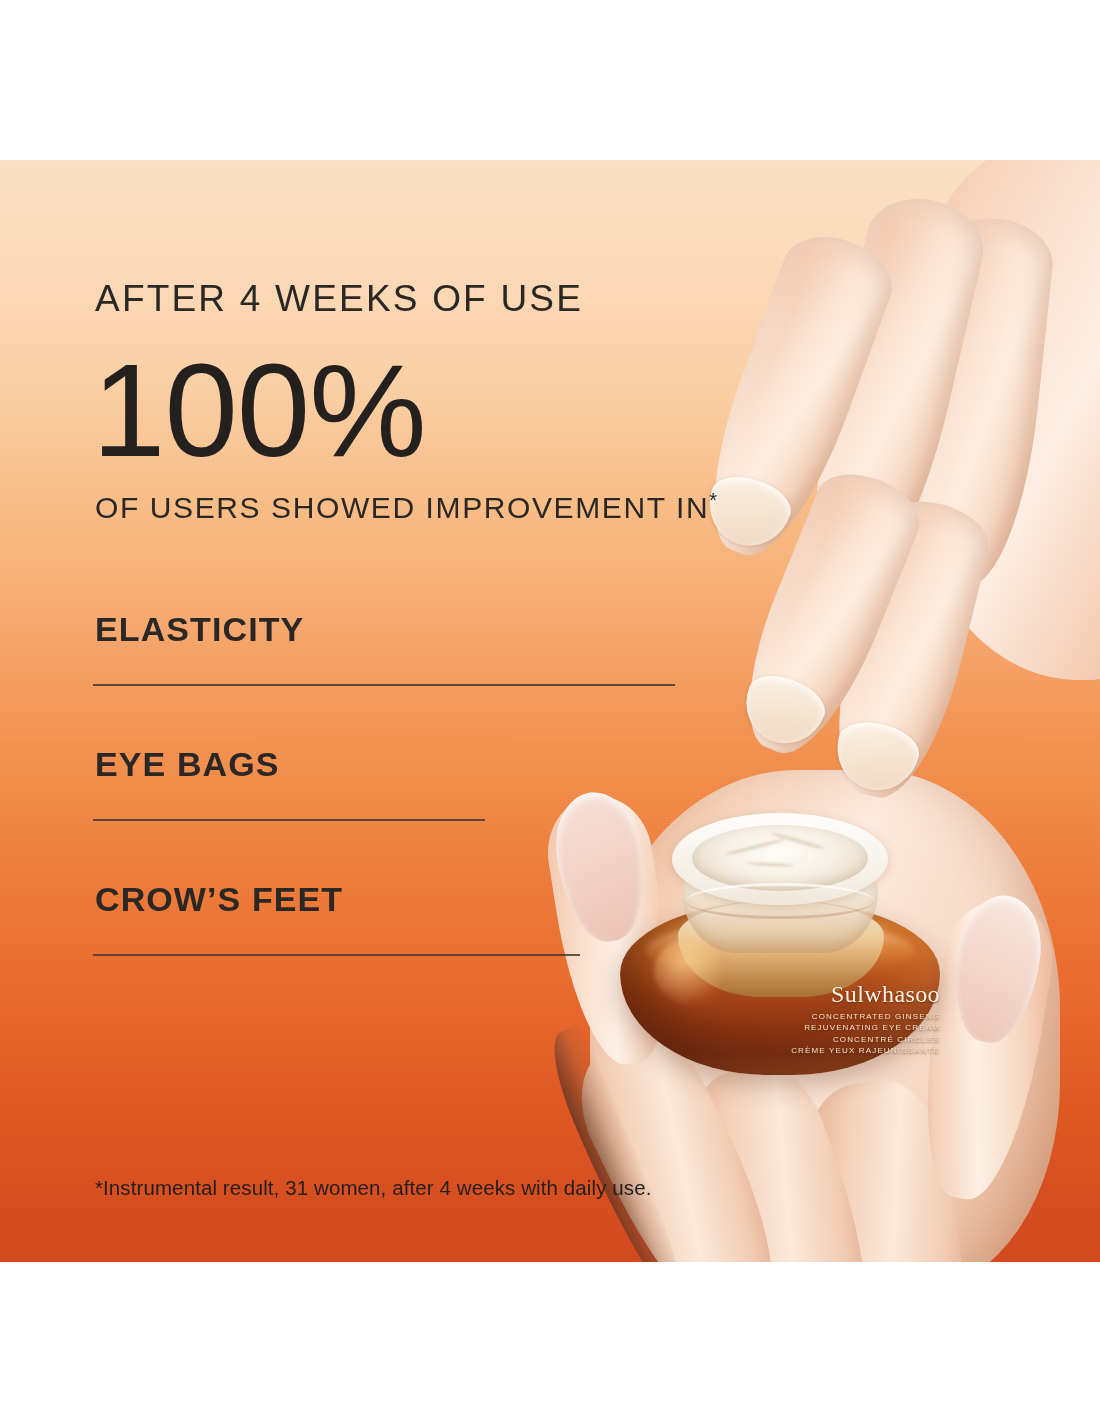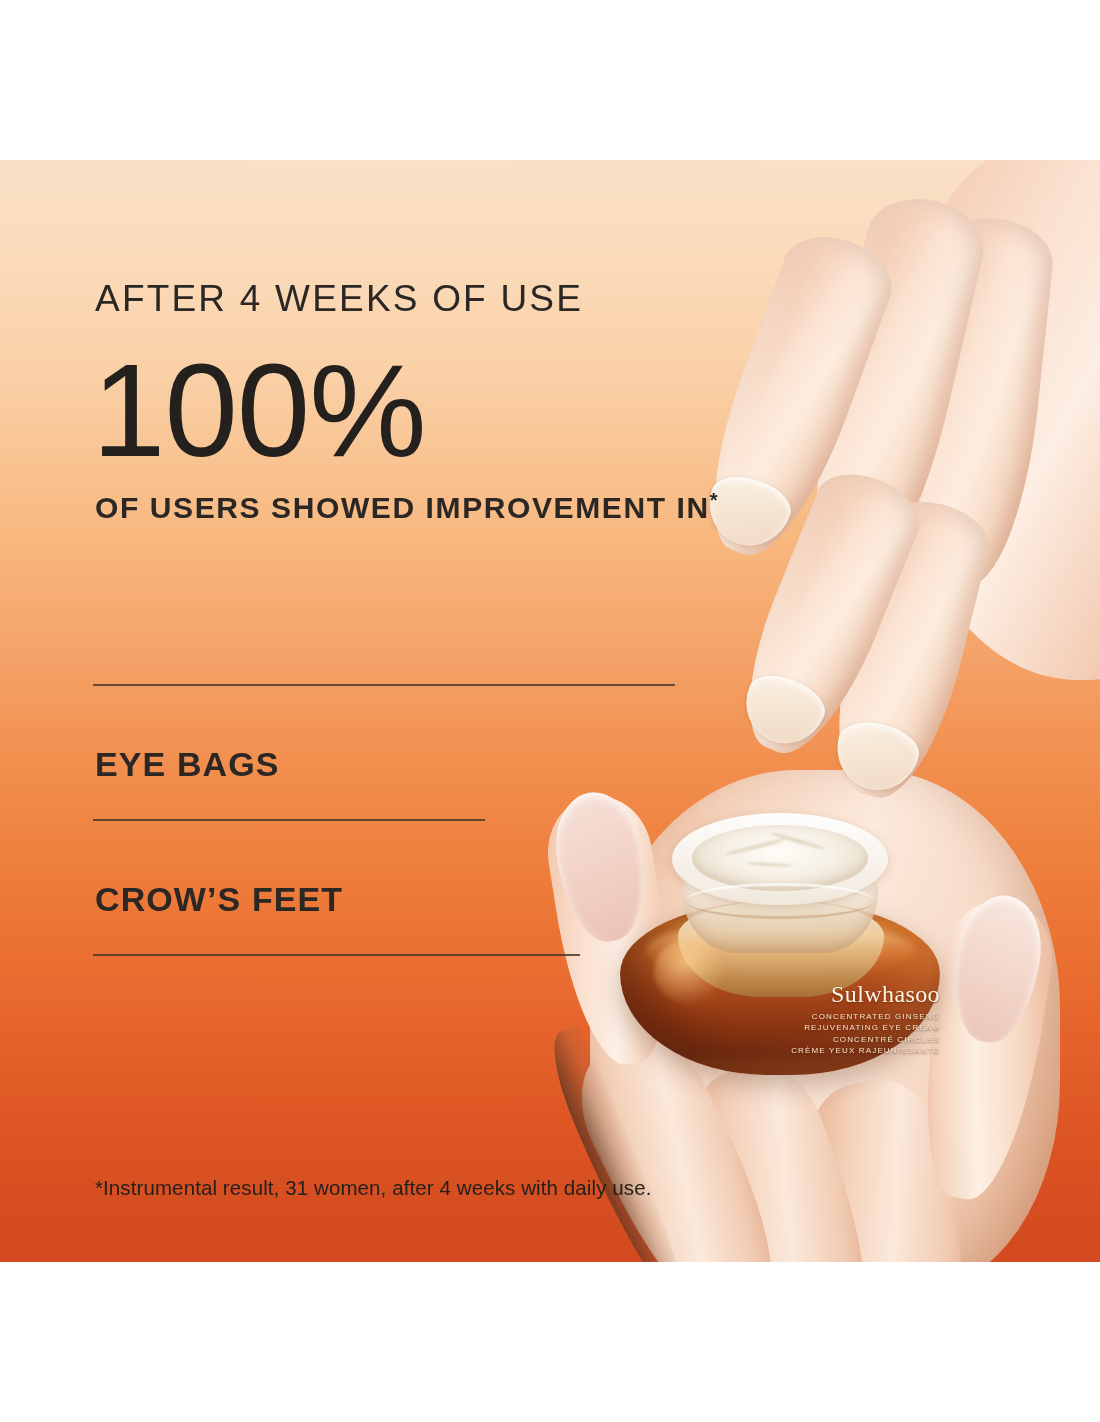--- a/index.html
+++ b/index.html
@@ -91,21 +91,21 @@
     line-height: 1;
     white-space: nowrap;
   }
 
   .subline {
     position: absolute;
     left: 95px;
     top: 330px;
     font-size: 30px;
     letter-spacing: 1.6px;
-    font-weight: 700;
+    font-weight: 400;
     color: #2B2724;
     white-space: nowrap;
     line-height: 1;
   }
   .subline .asterisk {
     font-size: 20px;
     vertical-align: super;
     letter-spacing: 0;
   }
 
@@ -531,20 +531,21 @@
 
       <div class="bignum">100%</div>
 
       <div class="subline">
         <span>OF USERS SHOWED IMPROVEMENT IN</span><span class="asterisk">*</span>
       </div>
 
       <div class="benefits">
 
         <div class="benefit-row">
+          <div class="benefit-label">ELASTICITY</div>
           <div class="benefit-rule" style="width: 582px;"></div>
         </div>
 
         <div class="benefit-row">
           <div class="benefit-label">EYE BAGS</div>
           <div class="benefit-rule" style="width: 392px;"></div>
         </div>
 
         <div class="benefit-row">
           <div class="benefit-label">CROW’S FEET</div>

